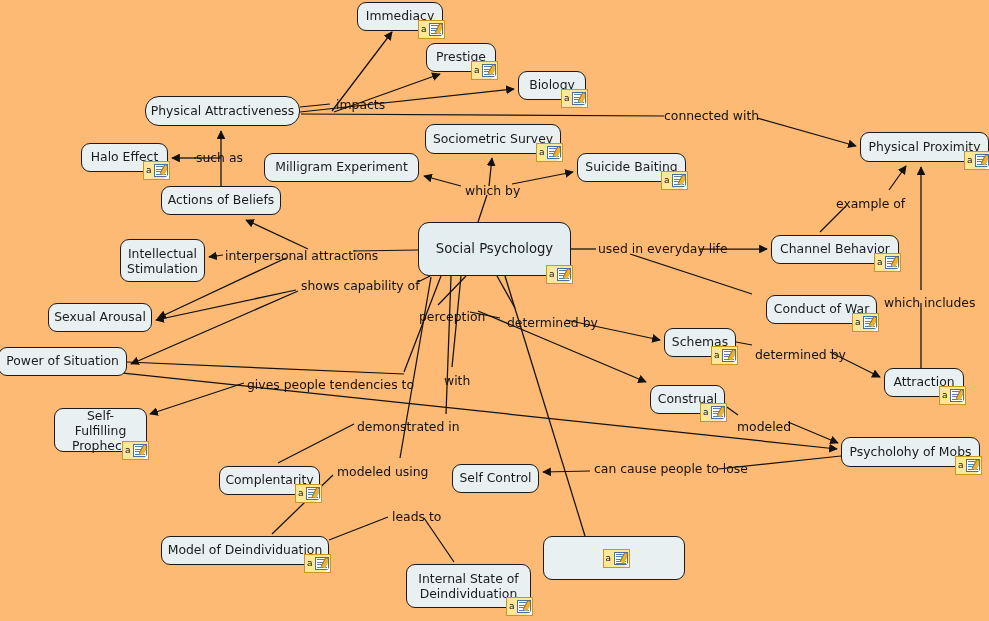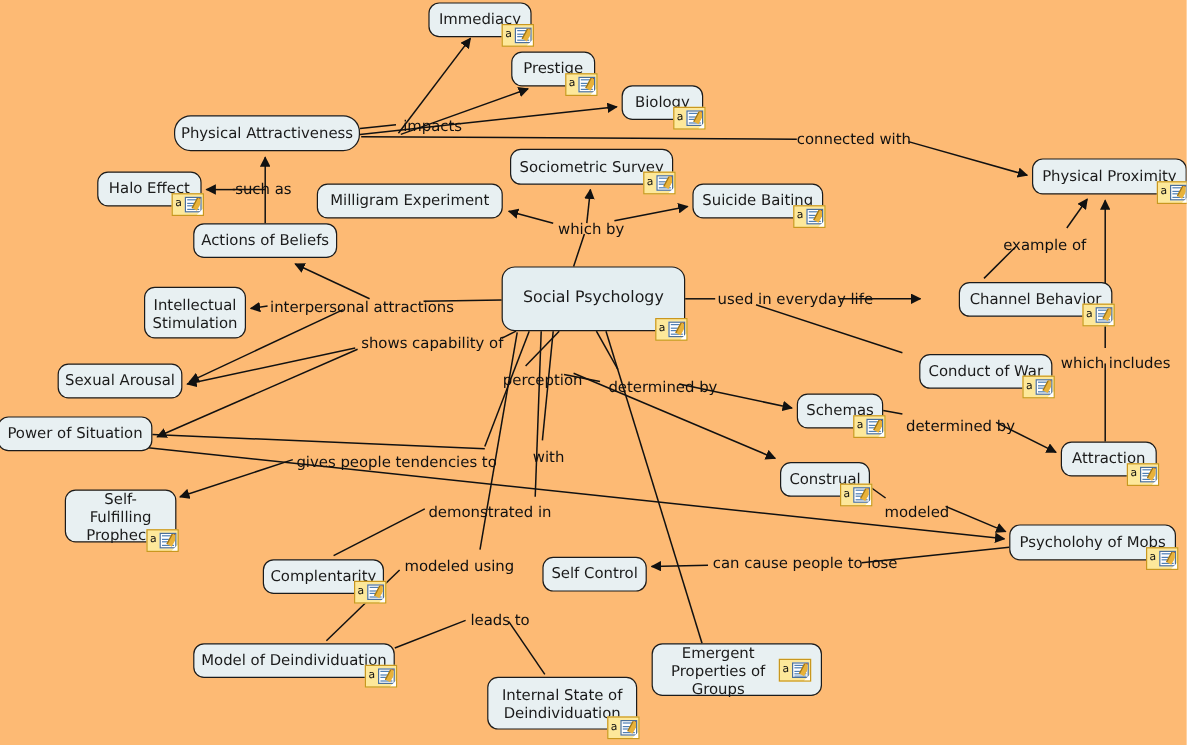--- a/index.html
+++ b/index.html
@@ -313,21 +313,21 @@
             <i></i>
             <i></i>
             <span class="pencil"></span>
           </span>
           <span class="fold"></span>
         </span>
       </div>
       <div class="node two-line" style="left: 120px; top: 239px; width: 85px; height: 43px;">
         <span class="lbl">Intellectual Stimulation</span>
       </div>
-      <div class="node" style="left: 771px; top: 235px; width: 128px; height: 29px; margin-left: 28px;">
+      <div class="node" style="left: 771px; top: 235px; width: 128px; height: 29px;">
         <span class="lbl">Channel Behavior</span>
         <span class="note">
           <span class="a">a</span>
           <span class="pg">
             <i></i>
             <i></i>
             <i></i>
             <i></i>
             <i></i>
             <span class="pencil"></span>
@@ -458,21 +458,20 @@
             <i></i>
             <i></i>
             <i></i>
             <i></i>
             <span class="pencil"></span>
           </span>
           <span class="fold"></span>
         </span>
       </div>
       <div class="node two-line" style="left: 543px; top: 536px; width: 142px; height: 44px;">
-        <span class="lbl">Emergent Properties of Groups</span>
         <span class="note inline">
           <span class="a">a</span>
           <span class="pg">
             <i></i>
             <i></i>
             <i></i>
             <i></i>
             <i></i>
             <span class="pencil"></span>
           </span>

